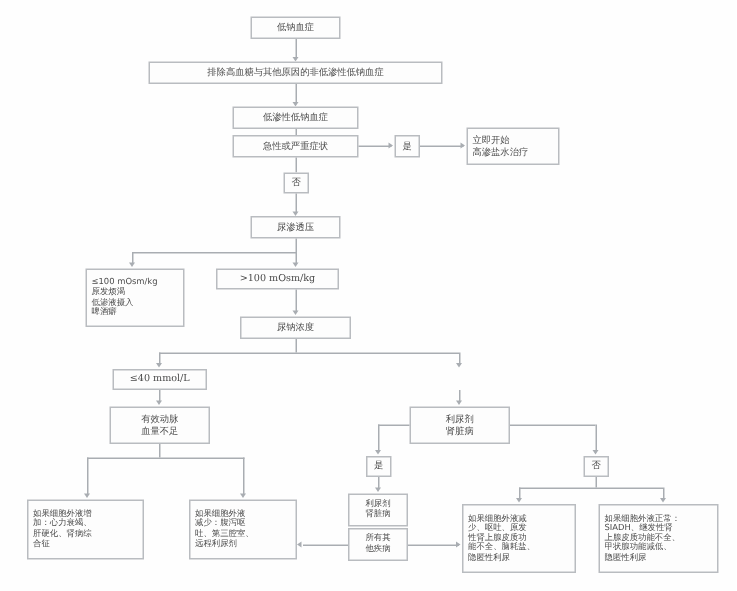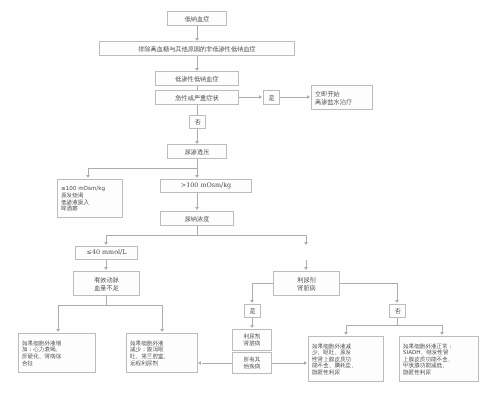--- a/index.html
+++ b/index.html
@@ -136,21 +136,21 @@
   <div class="ln v" style="left:197px; top:168px; height:8px;"></div>
   <div class="arw down" style="left:194.5px; top:175px;"></div>
 
   <div class="node sz-mix align-left" style="left:57px; top:179px; width:66px; height:39px;">
     <span class="txt">≤100 mOsm/kg
 原发烦渴
 低渗液摄入
 啤酒癖</span>
   </div>
 
-  <div class="node sz-lat" style="left:160px; top:179px; width:92px; height:14px;align-items:center;">
+  <div class="node sz-lat" style="left:144px; top:179px; width:82px; height:14px;align-items:center;">
     <span class="txt">&gt;100 mOsm/kg</span>
   </div>
 
   <div class="ln v" style="left:197px; top:193px; height:15px;"></div>
   <div class="arw down" style="left:194.5px; top:207px;"></div>
 
   <div class="node sz-cn" style="left:160px; top:211px; width:74px; height:15px;">
     <span class="txt">尿钠浓度</span>
   </div>
 

